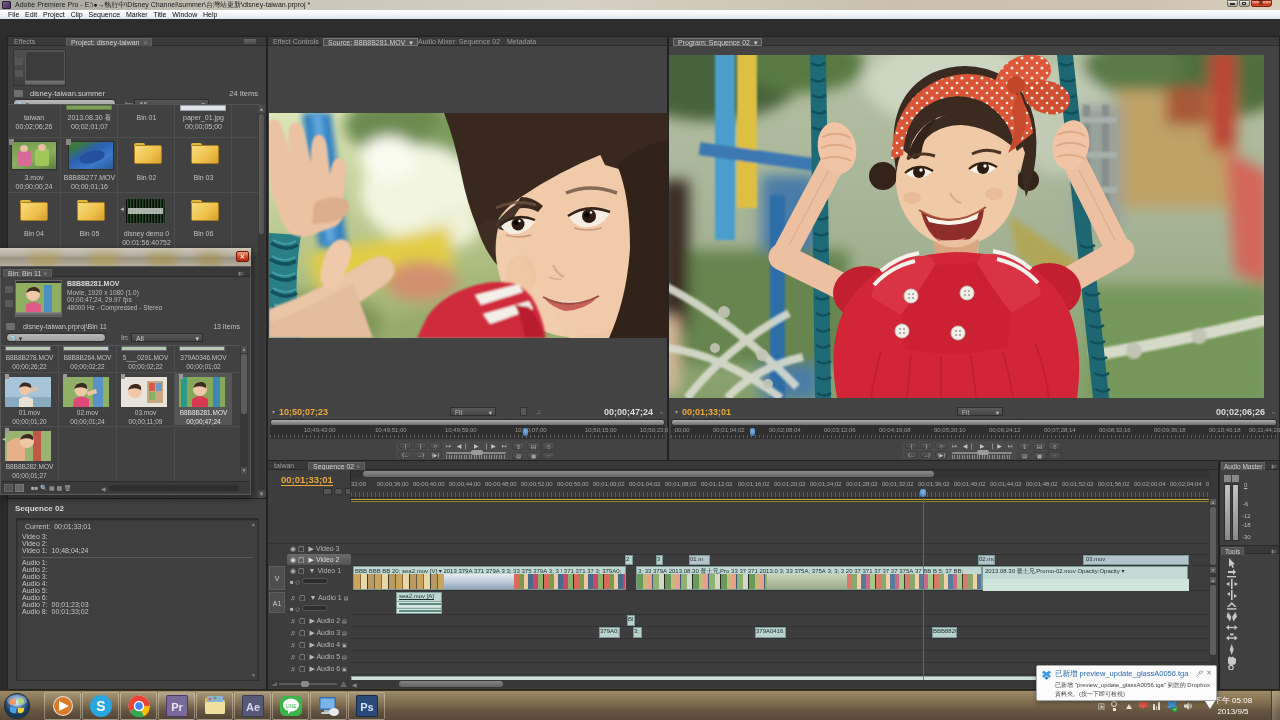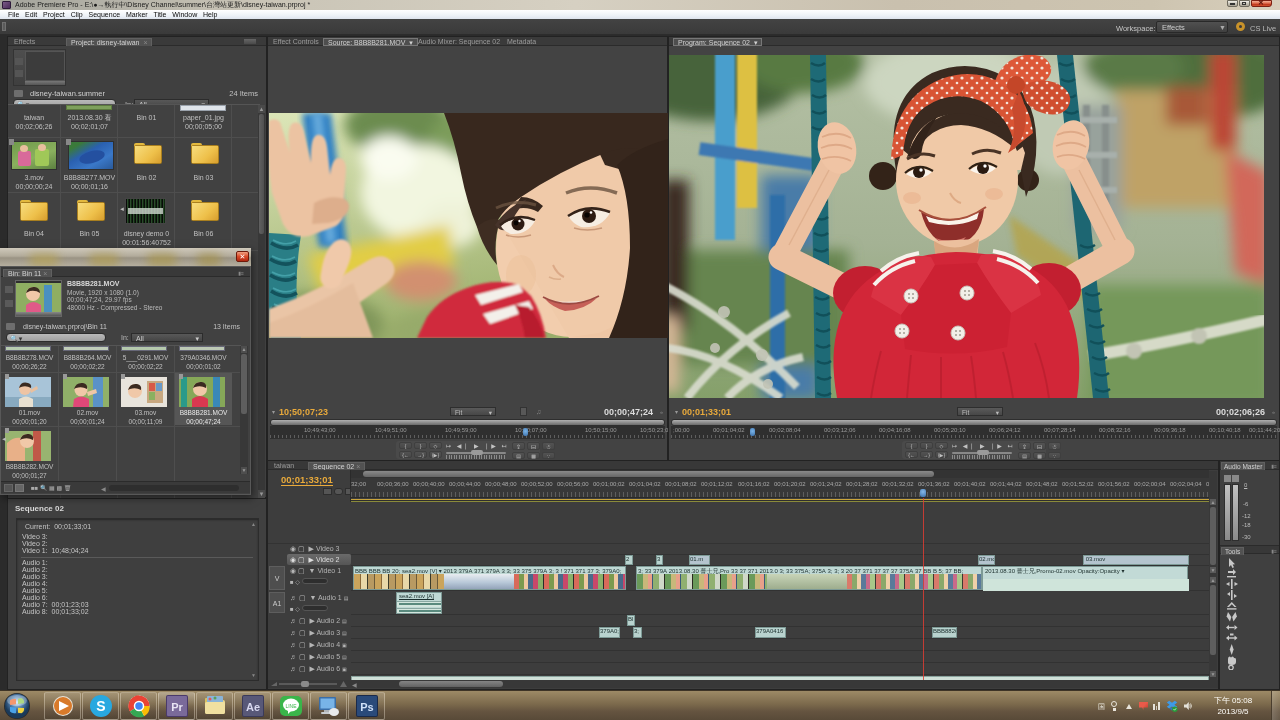--- a/index.html
+++ b/index.html
@@ -26,28 +26,20 @@
   <span class="abs" style="left:15px;top:0px;font-size:7px;color:#1c1c1c;line-height:10px;">Adobe Premiere Pro - E:\●→執行中\Disney Channel\summer\台灣站更新\disney-taiwan.prproj *</span>
   <span class="abs" style="left:1227px;top:0;width:11px;height:7px;background:linear-gradient(180deg,#f2f0ea,#c2beb2 55%,#aaa394);border:1px solid #6e6a5e;border-radius:0 0 2px 2px;"></span>
   <span class="abs" style="left:1239px;top:0;width:11px;height:7px;background:linear-gradient(180deg,#f2f0ea,#c2beb2 55%,#aaa394);border:1px solid #6e6a5e;border-radius:0 0 2px 2px;"></span>
   <span class="abs" style="left:1251px;top:0;width:21px;height:7px;background:linear-gradient(180deg,#f4b29a,#e06b4c 45%,#c03a20 70%,#d4542e);border:1px solid #7c2013;border-radius:0 0 3px 2px;"></span>
   <span class="abs" style="left:1230px;top:3px;width:5px;height:1.5px;background:#333;"></span>
   <span class="abs" style="left:1242px;top:2px;width:4px;height:3px;border:1px solid #333;"></span>
   <span class="abs" style="left:1258px;top:-1px;color:#5c1208;font-size:7px;font-weight:bold;">✕</span>
 </div>
 <div class="abs" style="left:0;top:10px;width:1280px;height:9px;background:linear-gradient(180deg,#ffffff,#eef2f7 60%,#dfe5ee);">
   <span class="abs" style="left:8px;top:0px;font-size:7px;color:#0a0a0a;line-height:9px;">File&nbsp;&nbsp;&nbsp;Edit&nbsp;&nbsp;&nbsp;Project&nbsp;&nbsp;&nbsp;Clip&nbsp;&nbsp;&nbsp;Sequence&nbsp;&nbsp;&nbsp;Marker&nbsp;&nbsp;&nbsp;Title&nbsp;&nbsp;&nbsp;Window&nbsp;&nbsp;&nbsp;Help</span>
-</div>
-<div class="abs" style="left:0;top:19px;width:1280px;height:16px;background:linear-gradient(180deg,#434343,#3a3a3a);border-bottom:1px solid #2c2c2c;">
-  <span class="abs" style="left:2px;top:3px;width:4px;height:9px;background:#5a5a5a;border:1px solid #707070;"></span>
-  <span class="abs" style="left:1116px;top:5px;font-size:7.5px;color:#c6c6c6;">Workspace:</span>
-  <span class="abs" style="left:1156px;top:2px;width:72px;height:12px;background:linear-gradient(180deg,#505050,#404040);border:1px solid #292929;border-radius:2px;color:#cfcfcf;font-size:7.5px;line-height:11px;padding:0 5px;">Effects</span>
-  <span class="abs" style="left:1219px;top:5px;font-size:7px;color:#aaa;">▼</span>
-  <span class="abs" style="left:1236px;top:3px;width:9px;height:9px;border:3px solid #c8922a;border-radius:50%;background:#3a3a3a;"></span>
-  <span class="abs" style="left:1250px;top:5px;font-size:7.5px;color:#b8b8b8;white-space:nowrap;">CS Live</span>
 </div>
 
 <div class="abs" style="left:0;top:35px;width:1280px;height:655px;background:#2b2b2b;"></div>
 
 <div class="panel" style="left:7px;top:36px;width:260px;height:462px;">
  <div class="abs" style="left:0;top:0;width:258px;height:9px;background:#3a3a3a;border-bottom:1px solid #2b2b2b;">
    <span class="tab" style="left:6px;">Effects</span>
    <span class="tab active" style="left:58px;">Project: disney-taiwan&nbsp;&nbsp;<span style="color:#888">×</span></span>
    <span class="abs" style="right:10px;top:2px;width:12px;height:5px;background:linear-gradient(180deg,#666,#4a4a4a);"></span>
  </div>
@@ -987,13 +979,27 @@
         <path d="M9.5,11.5 L10.7,12.7 L12.7,10.4" stroke="#fff" stroke-width="0.9" fill="none"></path>
       </svg>
  <svg class="abs" style="left:1184px;top:11px;" width="8" height="8" viewBox="0 0 10 10">
         <polygon points="0,3 3,3 6,0 6,10 3,7 0,7" fill="#e4e1d8"></polygon>
         <path d="M7,3 Q8.5,5 7,7 M8.2,1.8 Q10.5,5 8.2,8.2" stroke="#eeebe2" stroke-width="1" fill="none"></path>
       </svg>
  <span class="abs" style="left:1203px;top:4px;width:60px;color:#fdfcf8;font-size:8px;text-align:center;line-height:11px;">下午 05:08<br>2013/9/5</span>
  <span class="abs" style="right:0;top:0;width:9px;height:30px;background:linear-gradient(90deg,rgba(255,255,255,0.2),rgba(255,255,255,0.08));border-left:1px solid #4a3e2e;"></span>
 </div>
 
+<div class="abs" style="left:1036px;top:665px;width:181px;height:36px;background:#fcfcfc;border:1px solid #a8a8a8;border-radius:2px;box-shadow:0 2px 5px rgba(0,0,0,0.35);">
+  <svg class="abs" style="left:4px;top:4px;" width="11" height="11" viewBox="0 0 15 15">
+        <path d="M4,1 L7.5,3.5 L11,1 L14,3 L10.5,5.8 L14,8.5 L11,10.5 L7.5,8 L4,10.5 L1,8.5 L4.5,5.8 L1,3 Z" fill="#3d9ae8"></path>
+        <path d="M4.5,11 L7.5,9 L10.5,11 L7.5,13.2 Z" fill="#2a7ac8"></path>
+      </svg>
+  <span class="abs" style="left:18px;top:3px;font-size:7.5px;color:#2a6ab8;">已新增 preview_update_glassA0056.tga</span>
+  <svg class="abs" style="right:13px;top:4px;" width="7" height="7" viewBox="0 0 10 10">
+        <path d="M1,9 L5,5 M5,5 Q4,2 6.5,1 L8,2.5 L9,1.5 Q10,4 7,5 Q6,5.5 5,5" stroke="#999" stroke-width="1.4" fill="none"></path>
+      </svg>
+  <span class="abs" style="right:4px;top:3px;font-size:7px;color:#888;">✕</span>
+  <span class="abs" style="left:18px;top:15px;font-size:6px;color:#444;white-space:nowrap;">已新增 "preview_update_glassA0056.tga" 到您的 Dropbox</span>
+  <span class="abs" style="left:18px;top:24px;font-size:6px;color:#444;white-space:nowrap;">資料夾。(按一下即可检視)</span>
+  <span class="abs" style="left:168px;top:35px;width:0;height:0;border-left:5px solid transparent;border-right:5px solid transparent;border-top:8px solid #fcfcfc;"></span>
+</div>
 </div>
 
 </body></html>

